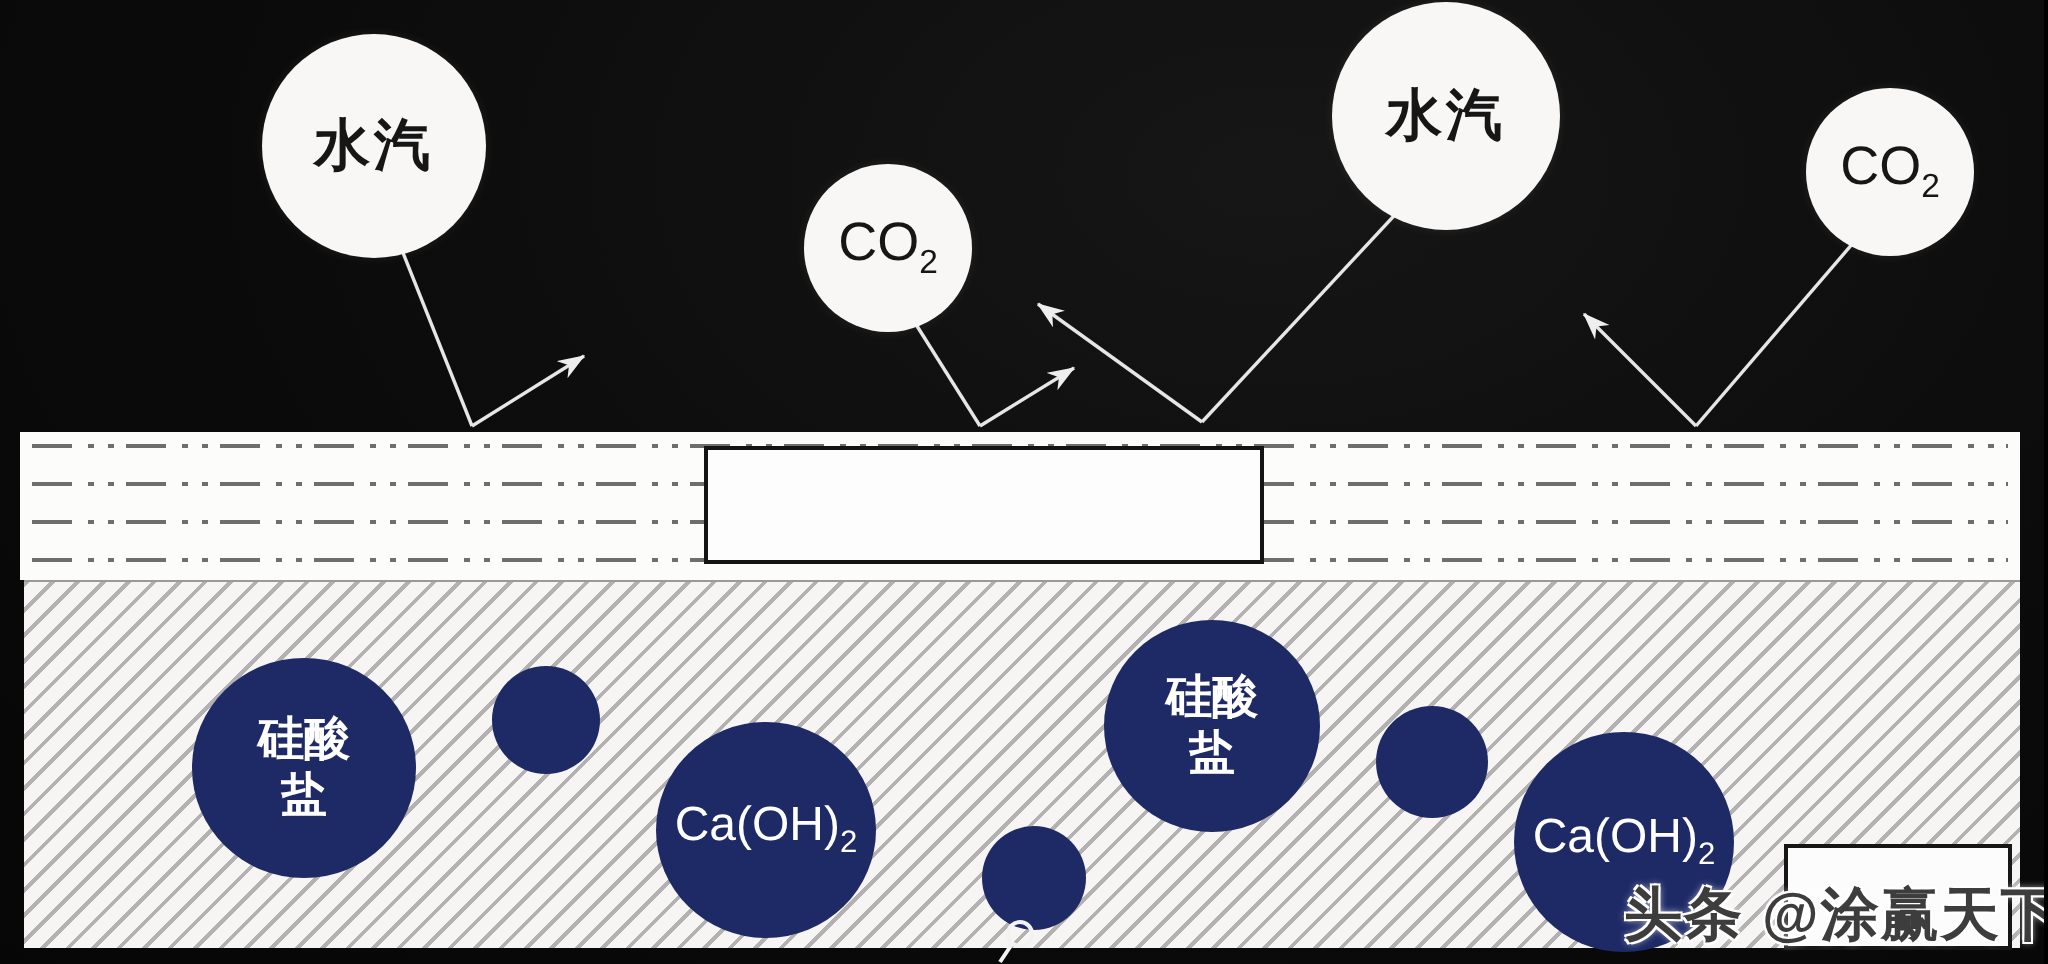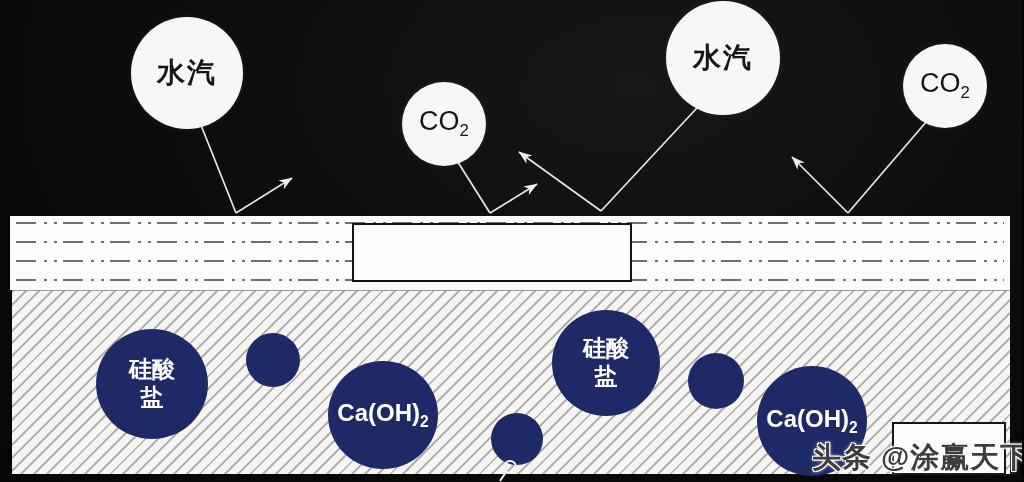--- a/index.html
+++ b/index.html
@@ -43,21 +43,21 @@
   }
   .gas .cn{font-size:28px;font-weight:bold;letter-spacing:2px;}
   .gas .formula{font-size:27px;font-weight:400;}
   .gas .formula sub{font-size:0.62em;}
   
   .particle{
     position:absolute;border-radius:50%;background:#1d2a66;z-index:20;
     display:flex;align-items:center;justify-content:center;color:#fff;
   }
   .particle .p-label{width:2.3em;text-align:center;font-size:23px;font-weight:bold;line-height:1.2;}
-  .particle .p-formula{font-size:24px;font-weight:bold;white-space:nowrap;}
+  .particle .p-formula{font-size:24px;font-weight:normal;white-space:nowrap;}
   .particle .p-formula sub{font-size:0.65em;}
   
   .wm-box{
     position:absolute;left:892px;top:422px;width:114px;height:53px;
     background:#fcfcfc;border:2px solid #161616;box-sizing:border-box;z-index:24;
   }
   .wm-text{
     position:absolute;left:812px;top:438px;z-index:30;white-space:nowrap;
     font-size:29px;font-weight:bold;color:#3d3d3d;letter-spacing:1px;
     text-shadow:-1px -1px 0 #fff,1px -1px 0 #fff,-1px 1px 0 #fff,1px 1px 0 #fff,0 0 4px #fff;

